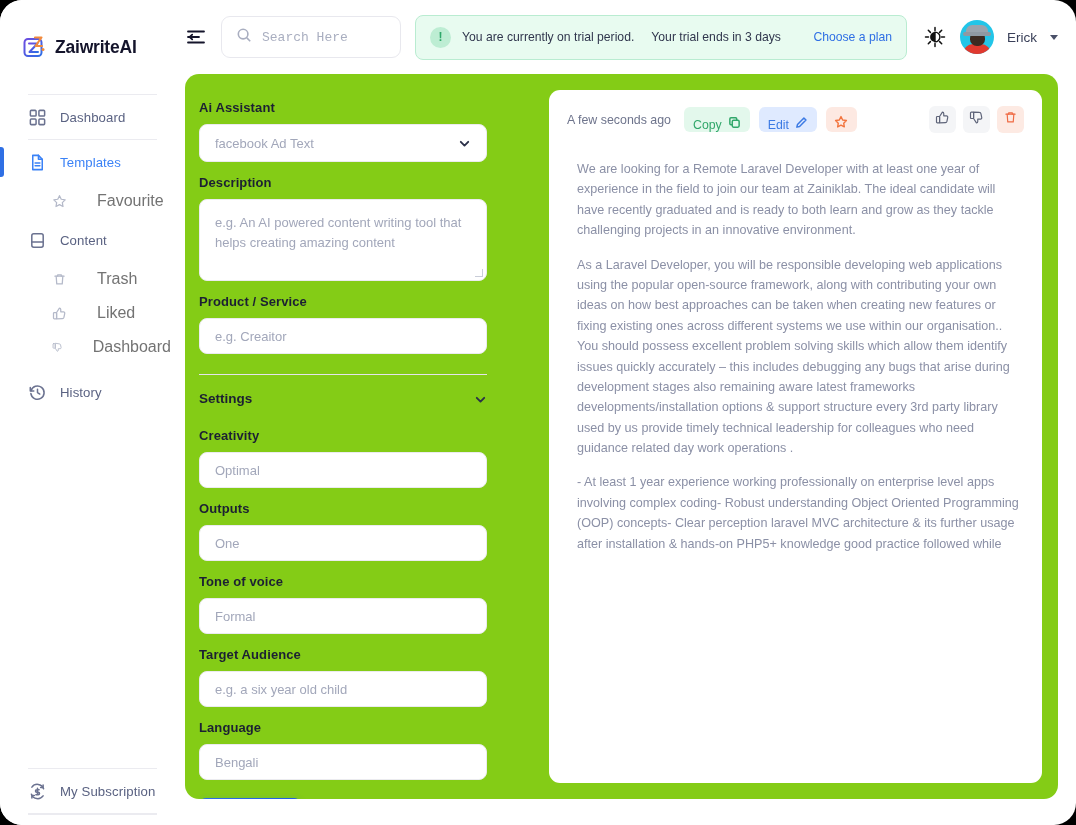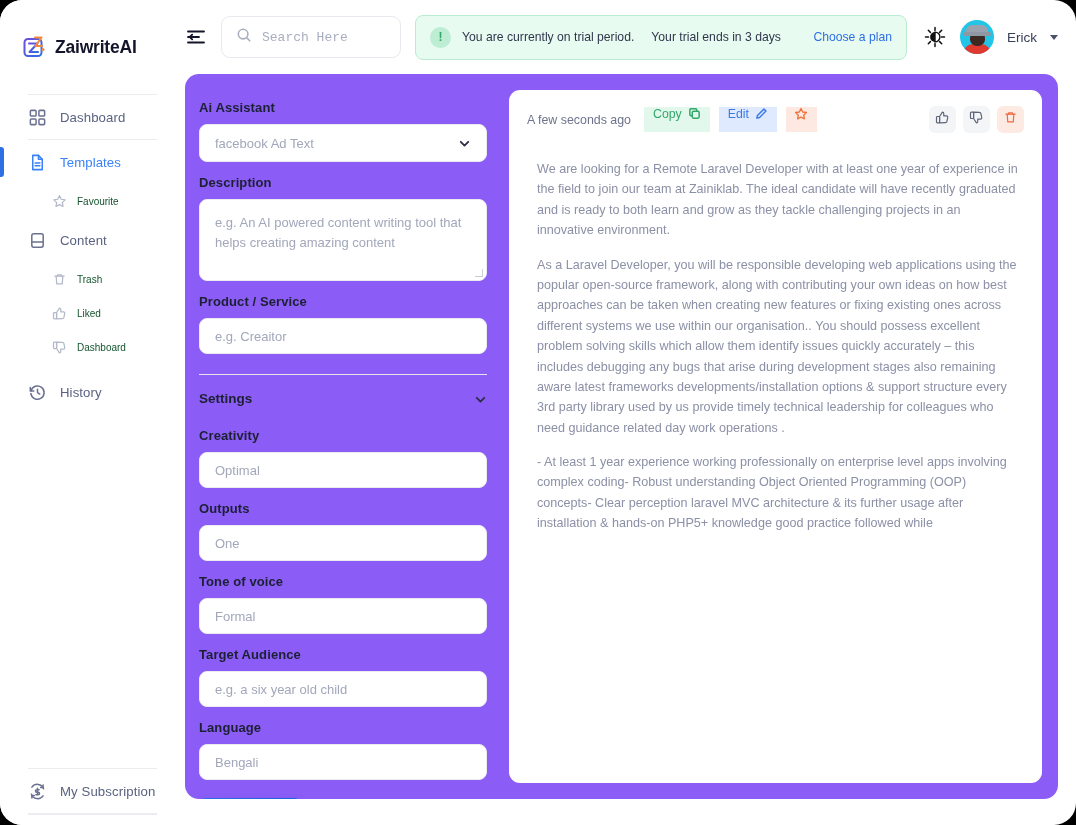--- a/index.html
+++ b/index.html
@@ -52,21 +52,21 @@
   .nav-item.active .ico svg { stroke: #3b82f6; }
   .active-bar {
     position: absolute; left: 0; top: 7px;
     width: 4px; height: 30px;
     background: #2f6fe4; border-radius: 0 3px 3px 0;
   }
   .nav-sub {
     display: flex; align-items: center; gap: 10px;
     height: 34px; padding-left: 52px; cursor: pointer;
   }
-  .nav-sub .lbl { font-size: 10px; color: #14532d; }
+  .nav-sub .lbl { font-size: 16px; color: #737373; margin-left: 20px; }
   .ico { width: 19px; height: 19px; display: flex; align-items: center; justify-content: center; }
   .ico svg { width: 100%; height: 100%; fill: none; stroke: #6b7290; stroke-width: 1.6; stroke-linecap: round; stroke-linejoin: round; }
   .ico-sm { width: 15px; height: 15px; display: flex; align-items: center; justify-content: center; }
   .ico-sm svg { width: 100%; height: 100%; fill: none; stroke: #b4b9c9; stroke-width: 1.5; stroke-linecap: round; stroke-linejoin: round; }
   .bottom-nav { padding-bottom: 10px; }
 
   
   .right { flex: 1 1 auto; display: flex; flex-direction: column; min-width: 0; }
 
   .topbar {
@@ -113,22 +113,22 @@
   .av-hat { position:absolute; left:6px; top:5px; width:22px; height:9px; background:#9aa3ad; border-radius:7px 7px 3px 3px; }
   .av-brim { position:absolute; left:3px; top:12px; width:28px; height:3.5px; background:#8f98a2; border-radius:2px; }
   .av-face { position:absolute; left:10px; top:11px; width:15px; height:15px; background:#3c2a22; border-radius:50% 50% 45% 45%; }
   .av-body { position:absolute; left:3px; top:24px; width:28px; height:12px; background:#e0392f; border-radius:10px 10px 0 0; }
   .user-name { font-size: 13.5px; color: #3a4059; font-weight: 500; }
   .caret { width: 0; height: 0; border-left: 4.5px solid transparent; border-right: 4.5px solid transparent; border-top: 5px solid #4a5068; cursor:pointer; }
 
   
   .workspace {
     flex: 1 1 auto; margin: 0 18px 26px 14px;
-    background: #8b5cf6; border-radius: 14px;
-    display: flex; min-height: 0; padding: 0;
+    background: #84cc16; border-radius: 14px;
+    display: flex; min-height: 0; padding: 0; gap: 40px;
   }
 
   .form-pane {
     width: 320px; flex: 0 0 320px;
     padding: 26px 0 0 14px;
     overflow: hidden;
   }
   .field-label {
     font-size: 13px; font-weight: 700; color: #1c2033;
     margin-bottom: 9px; letter-spacing: .1px;
@@ -175,22 +175,22 @@
   
   .output-pane { flex: 1 1 auto; padding: 16px 16px 16px 4px; min-width: 0; display:flex; }
   .output-card {
     flex: 1 1 auto; background: #fff; border-radius: 11px;
     padding: 16px 18px 20px 18px;
     display: flex; flex-direction: column; min-width: 0;
   }
   .out-toolbar { display: flex; align-items: center; gap: 9px; }
   .timestamp { font-size: 12.4px; color: #6e748c; margin-right: 4px; }
   .pill {
-    height: 25px; border-radius: 0; padding: 0 9px;
-    display: flex; align-items: flex-start; gap: 6px;
+    height: 25px; border-radius: 6px; padding: 0 9px;
+    display: flex; align-items: flex-end; gap: 6px;
     font-size: 12.3px; cursor: pointer;
   }
   .pill.copy { background: #e3f8ec; color: #31a76a; }
   .pill.edit { background: #dfeaff; color: #3b7ae4; }
   .pill.star { background: #fde9e2; width: 31px; justify-content: center; padding: 0; }
   .pill svg { width: 13px; height: 13px; fill: none; stroke-width: 1.6; stroke-linecap: round; stroke-linejoin: round; }
   .pill.copy svg { stroke: #31a76a; }
   .pill.edit svg { stroke: #3b7ae4; }
   .pill.star svg { stroke: #f2743e; width: 14px; height: 14px; }
   .out-actions { margin-left: auto; display: flex; gap: 7px; }

